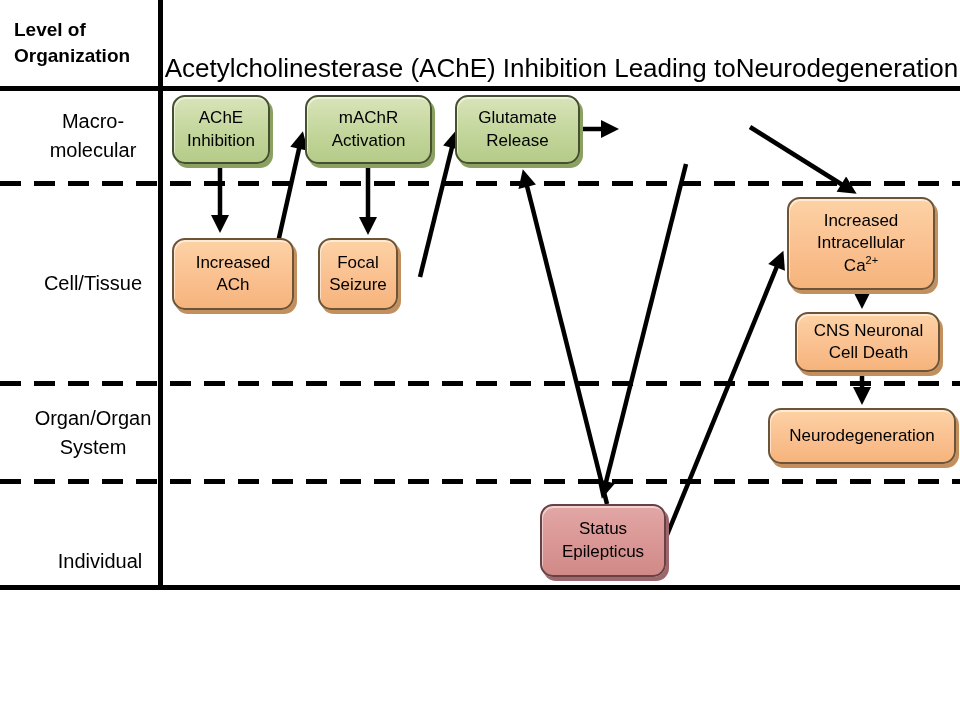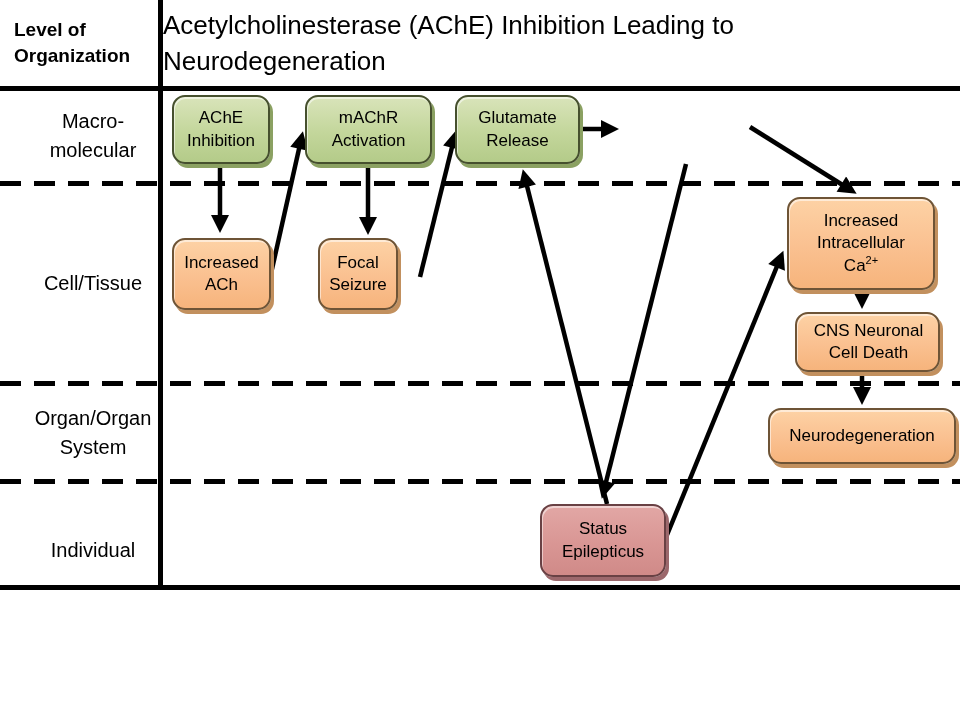--- a/index.html
+++ b/index.html
@@ -17,34 +17,34 @@
   }
 
   
   .corner {
     position:absolute; left:0; top:0; width:158px; height:86px;
     display:flex; align-items:center; justify-content:center; 
     font-weight:bold; font-size:19px; line-height:1.35; padding:0 14px; box-sizing:border-box;
   }
   .title {
     position:absolute; left:163px; top:0; width:797px; height:86px;
-    display:flex; flex-direction:column; align-items:flex-start; justify-content:center;
+    display:flex; align-items:flex-end; justify-content:center;
     text-align:center; font-size:26px; line-height:1.4;
   }
 
   
   .rowlab {
     position:absolute; left:0; width:186px;
     display:flex; align-items:center; justify-content:center; text-align:center;
     font-size:20px; line-height:1.45; padding:0 28px; box-sizing:border-box;
   }
   .rowlab.r1 { top:91px;  height:90px;  }
   .rowlab.r2 { top:186px; height:195px; }
   .rowlab.r3 { top:386px; height:93px;  }
-  .rowlab.r4 { top:500px; height:101px; }
+  .rowlab.r4 { top:511px; height:101px;margin-left:7px; }
 
   
   .node {
     position:absolute; box-sizing:border-box;
     display:flex; flex-direction:column; align-items:center; justify-content:center;
     text-align:center; font-size:17px; line-height:1.3;
     border-radius:13px; padding:4px 6px;
   }
   .node.green {
     background:linear-gradient(180deg,#d9e4ba 0%,#c3d69b 55%,#b4cb89 100%);
@@ -106,21 +106,21 @@
     <line x1="607" y1="504" x2="525" y2="178" marker-end="url(#ah)"></line>
     <line x1="667" y1="535" x2="780" y2="259" marker-end="url(#ah)"></line>
     <line x1="862" y1="291" x2="862" y2="300" marker-end="url(#ah)"></line>
     <line x1="862" y1="372" x2="862" y2="396" marker-end="url(#ah)"></line>
   </svg>
 
   <div class="node green" style="left:172px; top:95px;  width:98px;  height:69px;">AChE Inhibition</div>
   <div class="node green" style="left:305px; top:95px;  width:127px; height:69px;">mAChR Activation</div>
   <div class="node green" style="left:455px; top:95px;  width:125px; height:69px;">Glutamate Release</div>
 
-  <div class="node orange" style="left:172px; top:238px; width:99px;  height:72px;">Increased ACh</div>
+  <div class="node orange" style="left:172px; top:238px; width:122px;  height:72px;">Increased ACh</div>
   <div class="node orange" style="left:318px; top:238px; width:80px;  height:72px;">Focal Seizure</div>
 
   <div class="node orange" style="left:787px; top:197px; width:148px; height:93px;">
     <span>Increased Intracellular</span>
     <span><span>Ca</span><sup>2+</sup></span>
   </div>
 
   <div class="node orange" style="left:795px; top:312px; width:145px; height:60px;padding-left:8px;">CNS Neuronal Cell Death</div>
   <div class="node orange" style="left:768px; top:408px; width:188px; height:56px;">Neurodegeneration</div>
 

